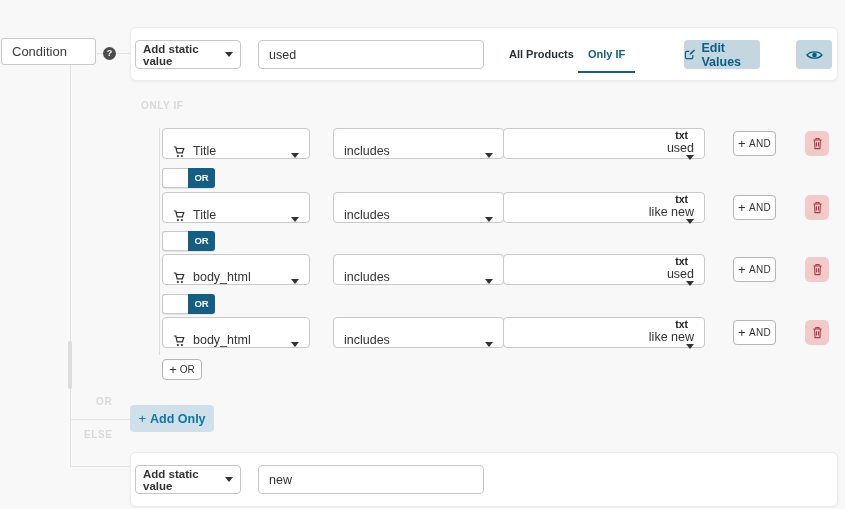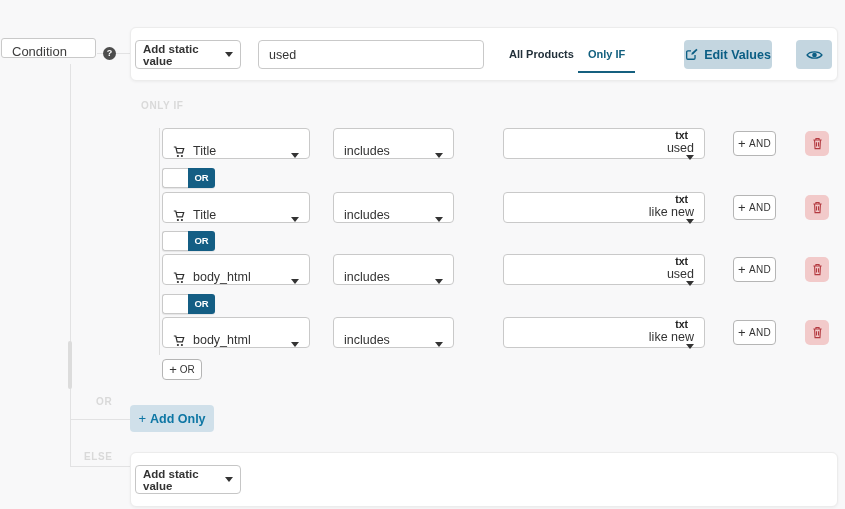--- a/index.html
+++ b/index.html
@@ -11,21 +11,21 @@
     color:#333;
     overflow:hidden;
   }
 
   
   .line { position:absolute; background:#e2e2e3; }
   .scroll-thumb { position:absolute; background:#dcdcdc; border-radius:2px; }
 
   
   .condition-box {
-    position:absolute; left:1px; top:38px; width:95px; height:20px;
+    position:absolute; left:1px; top:38px; width:95px; height:27px;
     background:#fff; border:1px solid #c9c9c9; border-radius:3px;
     font-size:13px; color:#3d3d3d; line-height:25px; padding-left:10px;
   }
   .help-circle {
     position:absolute; left:103px; top:47px; width:13px; height:13px;
     background:#4d4d4d; border-radius:50%; color:#fff; font-size:9px; font-weight:bold;
     text-align:center; line-height:13px;
   }
 
   
@@ -50,37 +50,37 @@
   .tab { position:absolute; top:20px; font-size:11px; font-weight:bold; cursor:pointer; }
   .tab-all { left:378px; color:#22303a; }
   .tab-onlyif { left:457px; color:#13607f; }
   .tab-underline { position:absolute; left:447px; top:43px; width:57px; height:2px; background:#15607f; }
 
   .btn-teal {
     position:absolute; top:12px; height:29px; background:#c4d6e0; border-radius:4px;
     display:flex; align-items:center; justify-content:center; gap:6px;
     color:#0b5e84; font-size:12.5px; font-weight:bold; cursor:pointer;
   }
-  .btn-edit { left:553px; width:88px; }
+  .btn-edit { left:553px; width:76px; }
   .btn-eye  { left:665px; width:36px; }
 
   
   .ghost-label { position:absolute; font-size:10px; font-weight:bold; color:#d9d9d9; letter-spacing:0.6px; }
 
   .rule-vline { position:absolute; left:159px; top:128px; width:1px; height:227px; background:#ddd; }
 
   
   .rule-row { position:absolute; left:162px; width:670px; height:31px; }
   .dd {
     position:absolute; top:0; height:31px; background:#fff;
     border:1px solid #c9c9c9; border-radius:4px;
     display:flex; align-items:flex-end; padding:0 10px; font-size:12.5px; color:#333; cursor:pointer;
   }
   .dd-field { left:0; width:148px; }
-  .dd-op    { left:171px; width:121px; }
+  .dd-op    { left:171px; width:171px; }
   .dd-val   { left:341px; width:202px;flex-direction:column; }
   .val-prefix { font-size:10.5px; font-weight:bold; color:#222; margin-right:6px; }
   .caret {
     margin-left:auto; width:0; height:0;
     border-left:4px solid transparent; border-right:4px solid transparent;
     border-top:5px solid #333;
   }
   .cart { margin-right:7px; flex:none; display:flex; }
 
   .btn-and {
@@ -313,19 +313,20 @@
   <span class="plus">+</span>
   <span>OR</span>
 </div>
 
 <div class="ghost-label" style="left:96px;top:396px;">OR</div>
 <div class="btn-add-rule">
   <span class="plus">+</span>
   <span>Add Only</span>
 </div>
 
-<div class="ghost-label" style="left:84px;top:451px;">ELSE</div>
+<div class="ghost-label" style="left:84px;top:429px;">ELSE</div>
 <div class="panel panel-else">
   <div class="btn-outline btn-static">
     <span>Add static value</span>
     <span class="caret"></span>
   </div>
+  <input class="txt-input" type="text" value="new" style="">
 </div>
 
 </body></html>

